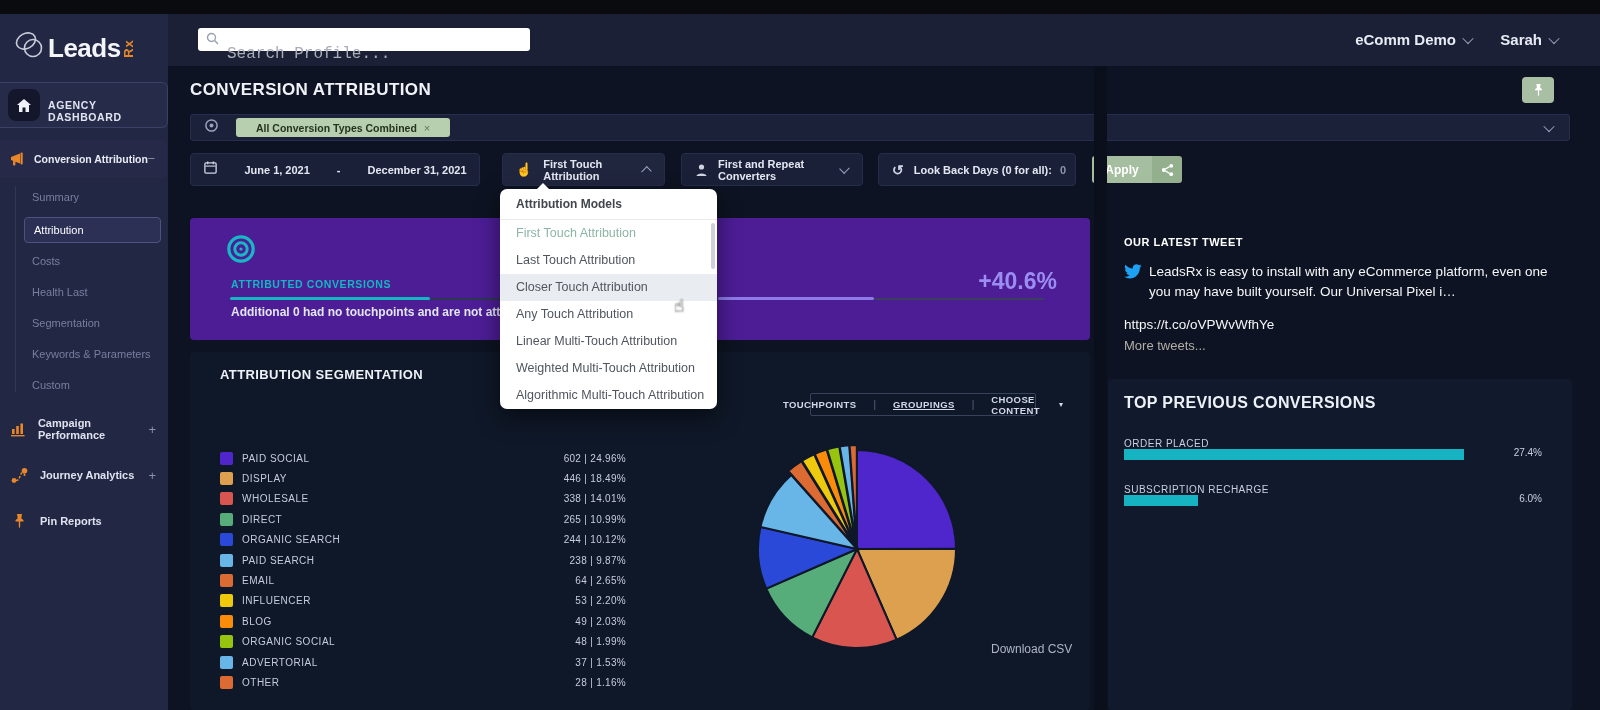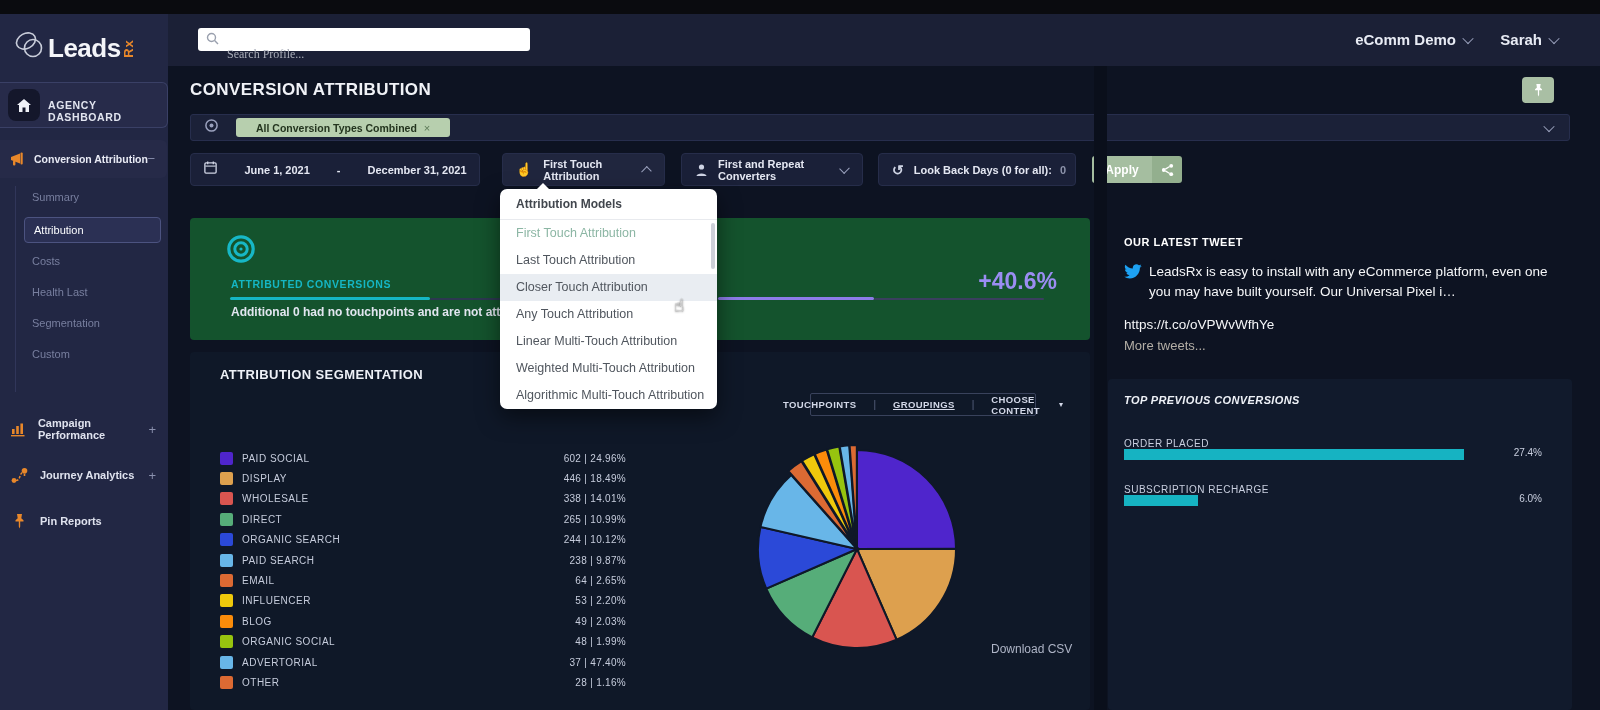--- a/index.html
+++ b/index.html
@@ -28,21 +28,21 @@
   .sub-item.active{width:126px;margin-left:24px;padding-left:9px;height:24px;line-height:24px;margin-top:4px;margin-bottom:3px;
     background:#2b3054;border:1px solid #4c5380;border-radius:4px;color:#fcfdff;}
   .navrow{height:30px;display:flex;align-items:center;}
   .navrow .nav-label{font-size:11px;font-weight:700;color:#dfe2ee;margin-left:11px;}
   .navrow .nav-toggle{margin-left:auto;margin-right:12px;color:#8a90ae;font-size:13px;}
   .navrow .nav-ic{width:20px;display:flex;justify-content:center;margin-left:9px;}
 
   
   .header{left:168px;top:14px;width:1432px;height:52px;background:#1b2036;}
   .searchbox{left:198px;top:28px;width:332px;height:23px;background:#ffffff;border-radius:3px;display:flex;align-items:center;padding:0 8px;box-sizing:border-box;}
-  .searchbox input{border:none;outline:none;flex:1;font-size:12px;color:#555;font-family:Liberation Serif, serif;margin-left:6px;background:transparent;margin-top:29px;}
+  .searchbox input{border:none;outline:none;flex:1;font-size:16px;color:#555;font-family:Liberation Mono, monospace;margin-left:6px;background:transparent;margin-top:29px;}
   .searchbox input::placeholder{color:#a9adb8;}
   .menu-txt{font-size:15px;font-weight:700;color:#e8ebf4;display:flex;align-items:center;gap:8px;cursor:pointer;}
   .chev{width:7px;height:7px;border-right:1.6px solid #9aa1bd;border-bottom:1.6px solid #9aa1bd;display:inline-block;}
   .chev.down{transform:rotate(45deg) translate(-1px,-1px);}
   .chev.up{transform:rotate(-135deg) translate(-1px,-1px);}
 
   
   .page-title{left:190px;top:80px;font-size:17px;font-weight:700;color:#f0f2f7;letter-spacing:0.4px;}
   .pin-btn{left:1522px;top:77px;width:32px;height:26px;background:#a9bfa4;border-radius:4px;display:flex;align-items:center;justify-content:center;cursor:pointer;}
 
@@ -71,21 +71,21 @@
   .dropdown{left:500px;top:189px;width:217px;background:#ffffff;border-radius:7px;box-shadow:0 8px 22px rgba(0,0,0,0.5);z-index:40;}
   .dd-notch{position:absolute;left:36px;top:-6px;width:0;height:0;border-left:7px solid transparent;border-right:7px solid transparent;border-bottom:7px solid #ffffff;}
   .dd-head{height:30px;line-height:30px;padding-left:16px;font-size:12px;font-weight:700;color:#41464d;border-bottom:1px solid #e8eaee;}
   .dd-item{height:27px;line-height:27px;padding-left:16px;font-size:12.5px;color:#50565e;cursor:pointer;white-space:nowrap;}
   .dd-item.selected{color:#8cb6a4;}
   .dd-item.hovered{background:#e9edf2;}
   .dd-scroll{position:absolute;right:2px;top:34px;width:4px;height:46px;background:#cdd0d8;border-radius:2px;}
   .cursor-hand{left:674px;top:295px;font-size:17px;color:#ffffff;text-shadow:0 0 1px #222,0 1px 2px #222;z-index:50;font-family:"DejaVu Sans",sans-serif;}
 
   
-  .attr-card{left:190px;top:218px;width:900px;height:122px;background:#14532d;border-radius:4px;}
+  .attr-card{left:190px;top:218px;width:900px;height:122px;background:#4c1d95;border-radius:4px;}
   .attr-title{position:absolute;left:41px;top:60px;font-size:10.5px;font-weight:700;color:#15b6c4;letter-spacing:0.6px;}
   .seg-line{position:absolute;height:3px;border-radius:2px;}
   .attr-note{position:absolute;left:41px;top:87px;font-size:12px;font-weight:700;color:#e2e6f0;}
   .attr-delta{position:absolute;right:33px;top:50px;font-size:23px;font-weight:700;color:#9b8df2;}
 
   
   .seg-card{left:190px;top:352px;width:900px;height:358px;background:#0f1828;border-radius:4px;}
   .seg-title{position:absolute;left:30px;top:15px;font-size:13px;font-weight:700;color:#eef1f7;letter-spacing:0.4px;}
   .tabs-box{position:absolute;left:620px;top:41px;width:226px;height:23px;border:1px solid #39425c;border-radius:2px;display:flex;align-items:center;justify-content:center;gap:17px;box-sizing:border-box;}
   .tab-lbl{font-size:9.5px;font-weight:700;color:#d3d8e8;letter-spacing:0.4px;cursor:pointer;}
@@ -108,21 +108,21 @@
       radial-gradient(circle at 30% 85%, #8a7460 0%, rgba(138,116,96,0) 50%),
       radial-gradient(circle at 92% 75%, #46engage 0%, rgba(60,63,74,0) 45%),
       linear-gradient(#6b5d4e,#4f453b);}
   .tweet-title{position:absolute;left:16px;top:14px;font-size:11px;font-weight:700;color:#ffffff;letter-spacing:0.5px;}
   .tweet-body{position:absolute;left:16px;top:40px;width:436px;font-size:13.5px;color:#f5f6f8;line-height:1.45;}
   .tweet-bird{float:left;margin:2px 7px 0 0;}
   .tweet-link{position:absolute;left:16px;top:95px;font-size:13.5px;color:#f5f6f8;cursor:pointer;}
   .tweet-more{position:absolute;left:16px;top:116px;font-size:13px;color:#b3aea6;cursor:pointer;}
 
   .conv-card{left:1108px;top:379px;width:464px;height:331px;background:#111a2c;border-radius:4px;}
-  .conv-title{position:absolute;left:16px;top:15px;font-size:11px;font-weight:700;color:#eef1f7;letter-spacing:0.4px;font-style:italic;}
+  .conv-title{position:absolute;left:16px;top:15px;font-size:16px;font-weight:700;color:#eef1f7;letter-spacing:0.4px;}
   .bar-label{position:absolute;left:16px;font-size:10px;color:#c9cfdf;letter-spacing:0.5px;}
   .bar-track{position:absolute;left:16px;height:11px;}
   .bar-fill{height:11px;background:#16b3c2;}
   .bar-val{position:absolute;right:30px;font-size:10px;color:#c9cfdf;}
 
   .col-gap{left:1094px;top:66px;width:13px;height:644px;background:#0a0f1b;}
 </style>
 </head>
 <body>
 
@@ -161,20 +161,21 @@
       <div class="sec-toggle">−</div>
     </div>
 
     <div class="abs subguide"></div>
     <div class="abs submenu">
         <div class="sub-item">Summary</div>
         <div class="sub-item active">Attribution</div>
         <div class="sub-item">Costs</div>
         <div class="sub-item">Health Last</div>
         <div class="sub-item">Segmentation</div>
+        <div class="sub-item">Keywords &amp; Parameters</div>
         <div class="sub-item">Custom</div>
       </div>
 
     <div class="abs navrow" style="left:0;top:400px;width:168px;">
       <span class="nav-ic">
         <svg width="16" height="16" viewBox="0 0 16 16">
           <rect x="2" y="8" width="2.6" height="5" fill="#e8872a"></rect>
           <rect x="6.2" y="5" width="2.6" height="8" fill="#e8872a"></rect>
           <rect x="10.4" y="2.5" width="2.6" height="10.5" fill="#e8872a"></rect>
           <rect x="1" y="14" width="13.5" height="1.4" fill="#e8872a"></rect>
@@ -367,21 +368,21 @@
           <span class="leg-val">49 | 2.03%</span>
         </div>
         <div class="leg-row">
           <span class="leg-swatch" style="background: rgb(151, 196, 15);"></span>
           <span class="leg-label">ORGANIC SOCIAL</span>
           <span class="leg-val">48 | 1.99%</span>
         </div>
         <div class="leg-row">
           <span class="leg-swatch" style="background: rgb(104, 182, 232);"></span>
           <span class="leg-label">ADVERTORIAL</span>
-          <span class="leg-val">37 | 47.40%</span>
+          <span class="leg-val">37 | 1.53%</span>
         </div>
         <div class="leg-row">
           <span class="leg-swatch" style="background: rgb(220, 106, 51);"></span>
           <span class="leg-label">OTHER</span>
           <span class="leg-val">28 | 1.16%</span>
         </div>
       </div>
     <svg class="pie-wrap" viewBox="0 0 220 220">
         <path d="M 110 110 L 110 11 A 99 99 0 0 1 208.99968733109716 109.75118612377663 Z" fill="#4f25cc" stroke="#0f1828" stroke-width="2"></path>
         <path d="M 110 110 L 208.99968733109716 109.75118612377663 A 99 99 0 0 1 149.6028845864892 200.7337397687829 Z" fill="#dda04e" stroke="#0f1828" stroke-width="2"></path>

